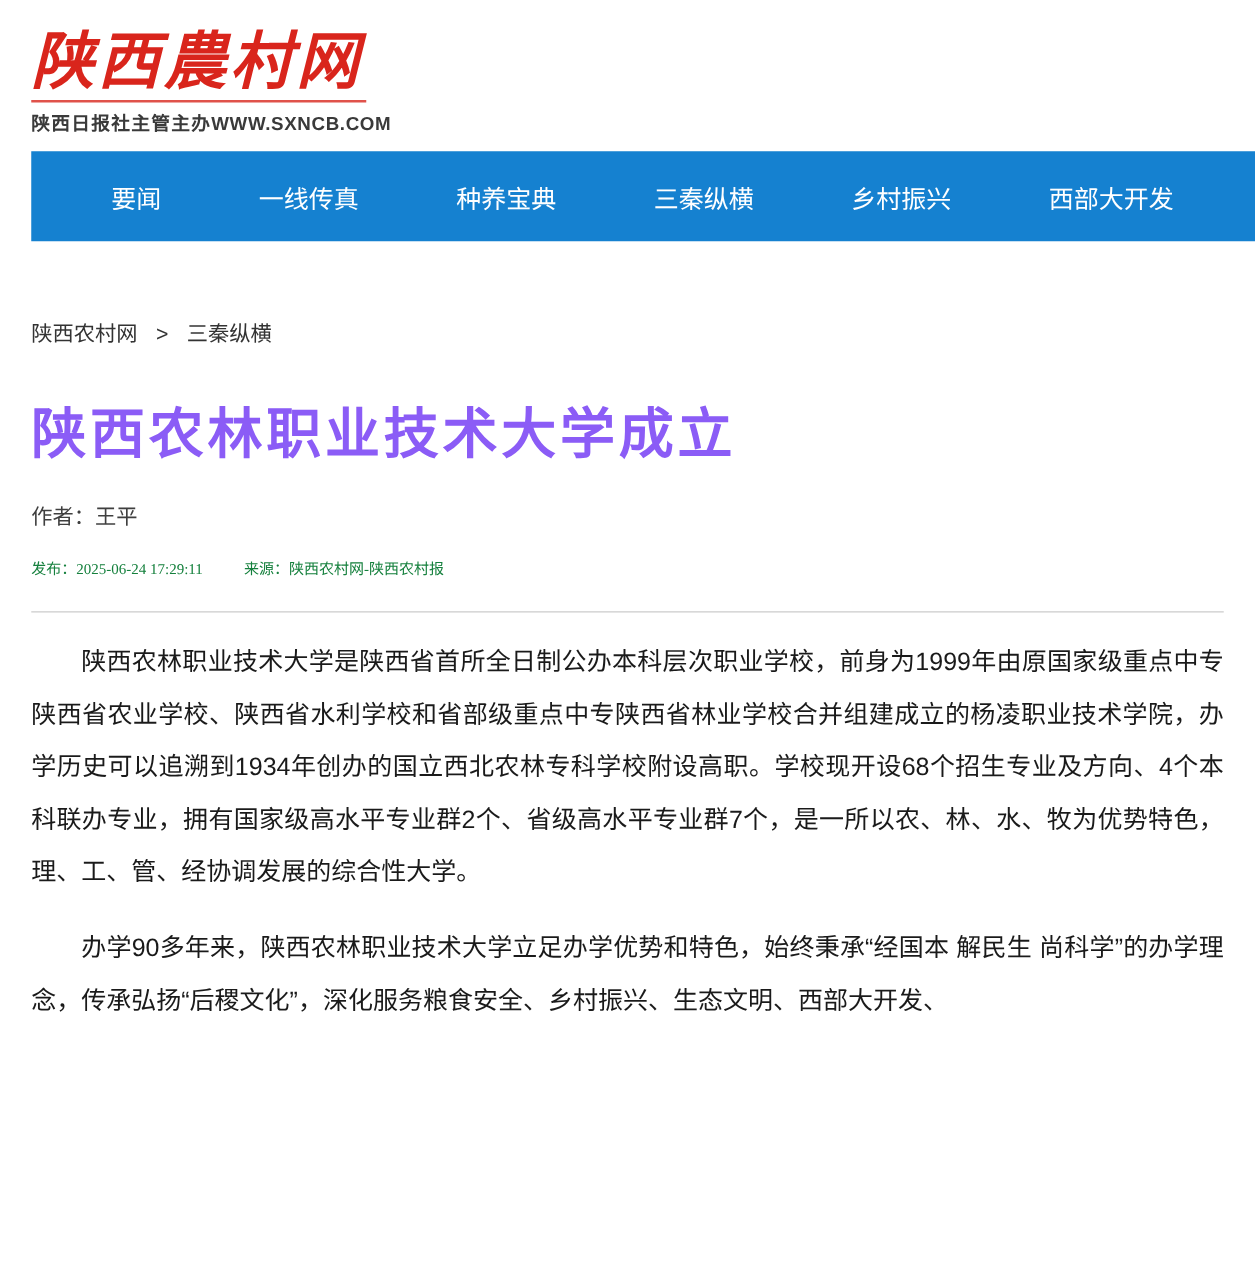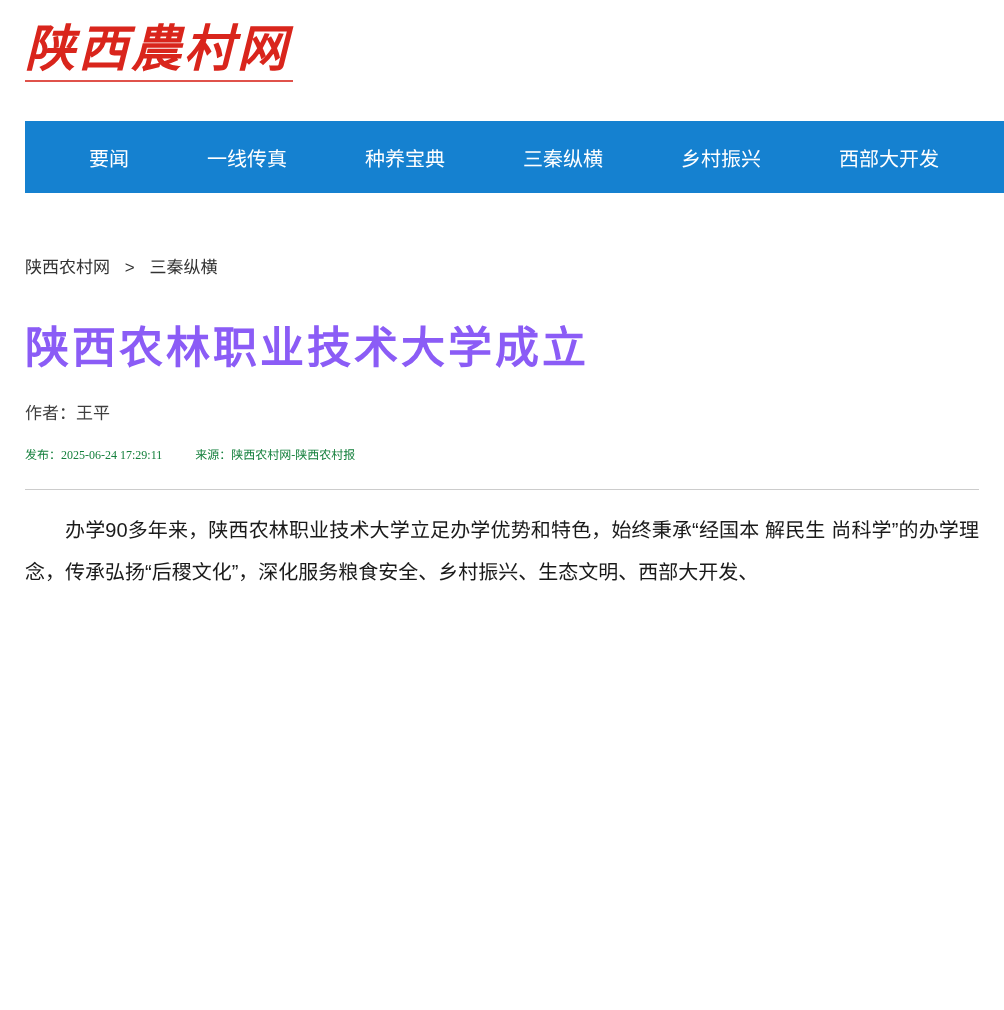--- a/index.html
+++ b/index.html
@@ -128,20 +128,24 @@
 </style>
 </head>
 <body>
 
 <div class="page">
 
   <header class="site-header">
     <div class="logo">
       <div class="logo-calligraphy">陕西農村网</div>
       <div class="logo-underline"></div>
+      <div class="logo-tagline">
+        <span class="sponsor">陕西日报社主管主办</span>
+        <span class="site-url">WWW.SXNCB.COM</span>
+      </div>
     </div>
   </header>
 
   <nav class="main-nav">
     <ul>
       <li>要闻</li>
       <li>一线传真</li>
       <li>种养宝典</li>
       <li>三秦纵横</li>
       <li>乡村振兴</li>
@@ -166,18 +170,19 @@
     </div>
 
     <div class="meta-line">
       <span>发布：</span><span>2025-06-24 17:29:11</span>
       <span class="source-label">来源：</span><span>陕西农村网-陕西农村报</span>
     </div>
 
     <hr class="divider">
 
     <article class="article-body">
+      <p>陕西农林职业技术大学是陕西省首所全日制公办本科层次职业学校，前身为1999年由原国家级重点中专陕西省农业学校、陕西省水利学校和省部级重点中专陕西省林业学校合并组建成立的杨凌职业技术学院，办学历史可以追溯到1934年创办的国立西北农林专科学校附设高职。学校现开设68个招生专业及方向、4个本科联办专业，拥有国家级高水平专业群2个、省级高水平专业群7个，是一所以农、林、水、牧为优势特色，理、工、管、经协调发展的综合性大学。</p>
       <p>办学90多年来，陕西农林职业技术大学立足办学优势和特色，始终秉承“经国本 解民生 尚科学”的办学理念，传承弘扬“后稷文化”，深化服务粮食安全、乡村振兴、生态文明、西部大开发、</p>
     </article>
 
   </main>
 
 </div>
 
 </body></html>

